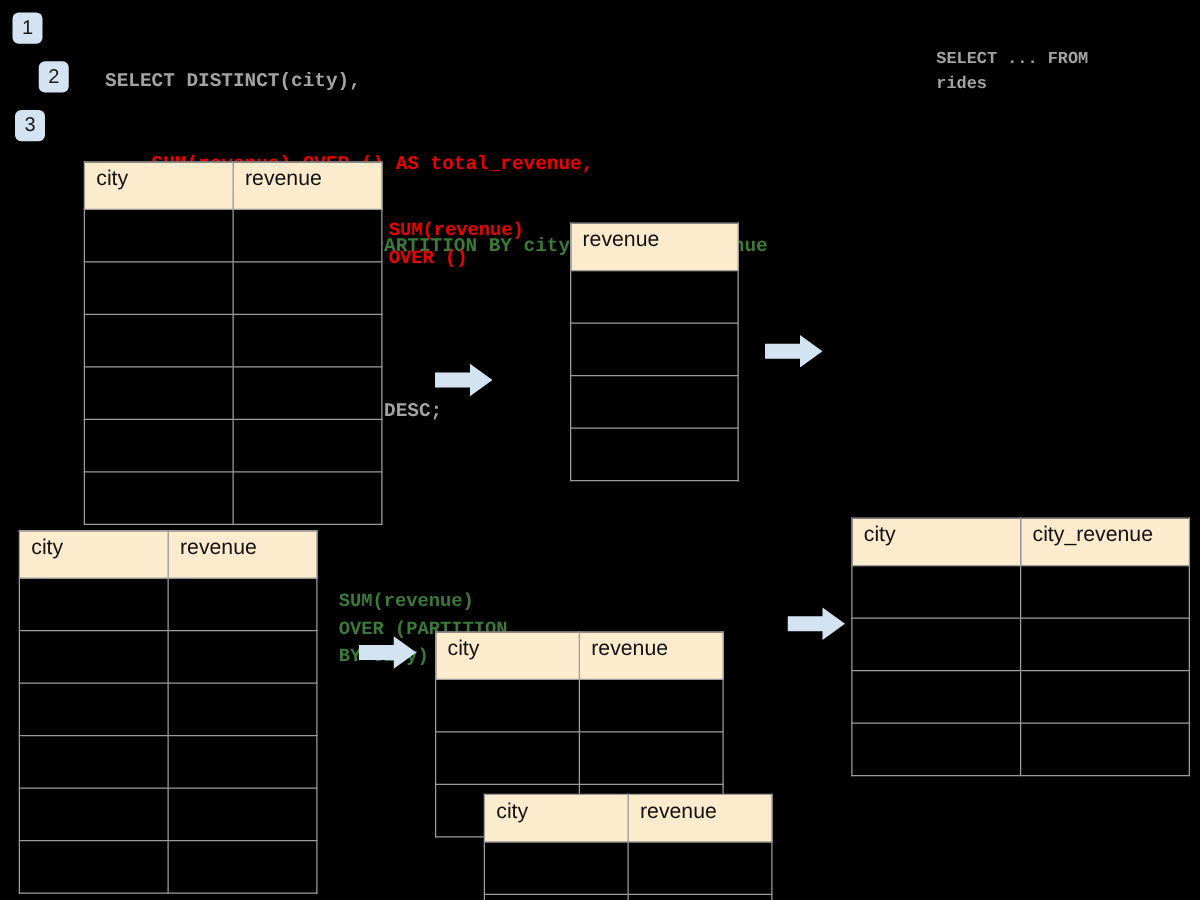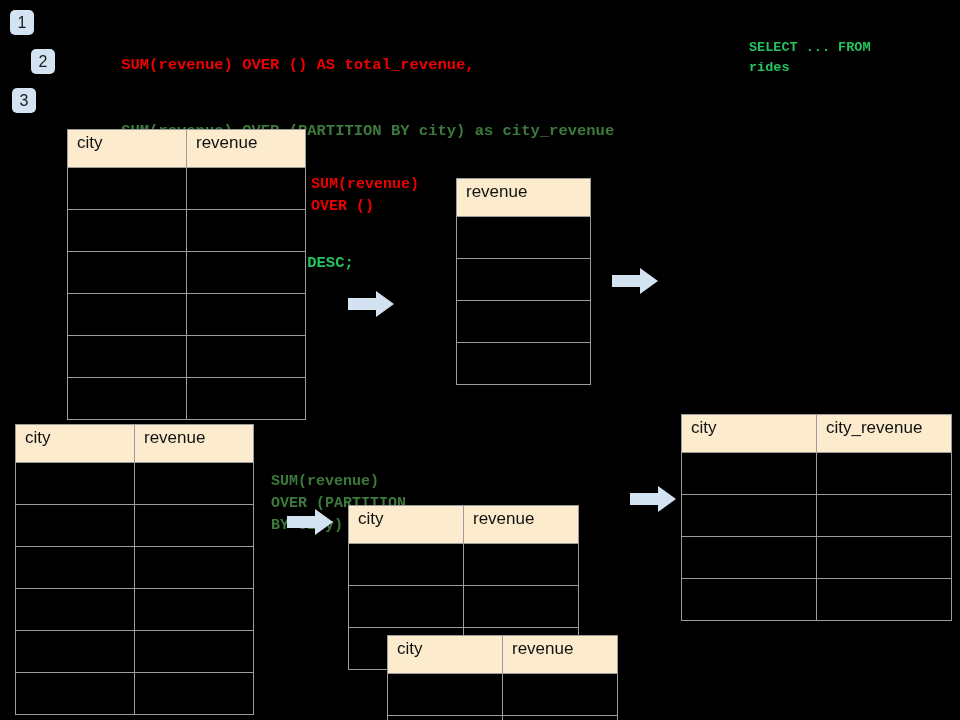--- a/index.html
+++ b/index.html
@@ -36,21 +36,21 @@
   .sql-block {
     position: absolute;
     font-family: "Liberation Mono", monospace;
     font-size: 15.5px;
     font-weight: bold;
     line-height: 22px;
     white-space: pre;
     letter-spacing: 0px;
   }
   .sql-line { white-space: pre; }
-  .c-purple { color: #22c55e; }
+  .c-purple { color: #a3a3a3; }
   .c-red    { color: #ee0000; }
   .c-green  { color: #3c7a3c; }
 
   
   .annot {
     position: absolute;
     font-family: "Liberation Mono", monospace;
     font-size: 15px;
     font-weight: bold;
     line-height: 22px;
@@ -103,20 +103,21 @@
 </head>
 <body>
 
 <div id="canvas">
 
   <div class="badge" style="left:10px; top:10px;">1</div>
   <div class="badge" style="left:31px; top:49px;">2</div>
   <div class="badge" style="left:12px; top:88px;">3</div>
 
   <div class="sql-block" style="left:84px; top:10px;">
+    <div class="sql-line c-purple">SELECT DISTINCT(city),</div>
     <div class="sql-line c-red">    SUM(revenue) OVER () AS total_revenue,</div>
     <div class="sql-line c-green">    SUM(revenue) OVER (PARTITION BY city) as city_revenue</div>
     <div class="sql-line c-purple">  FROM rides</div>
     <div class="sql-line c-purple">  ORDER by city_revenue DESC;</div>
   </div>
 
   <div class="annot-sm c-purple" style="left:749px; top:38px;">SELECT ... FROM
 rides</div>
 
   <div class="annot c-red" style="left:311px; top:138px;">SUM(revenue)

